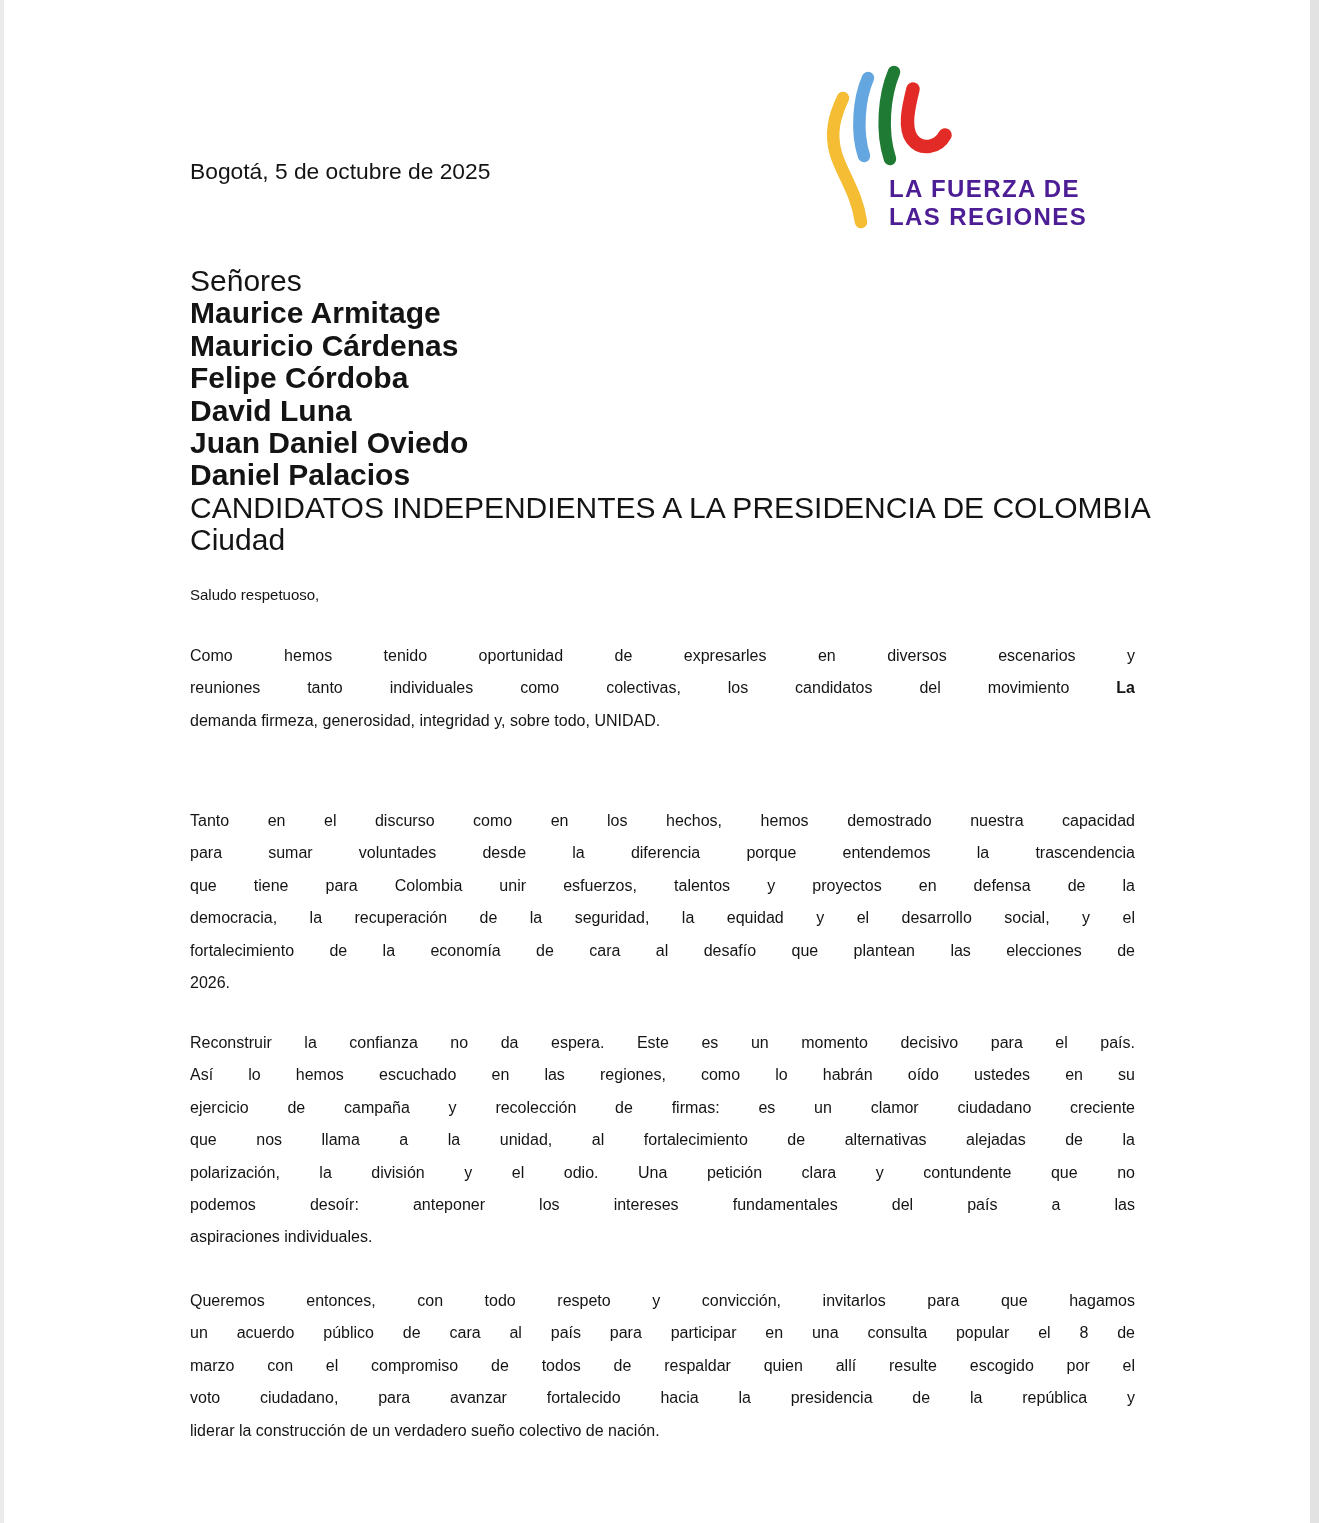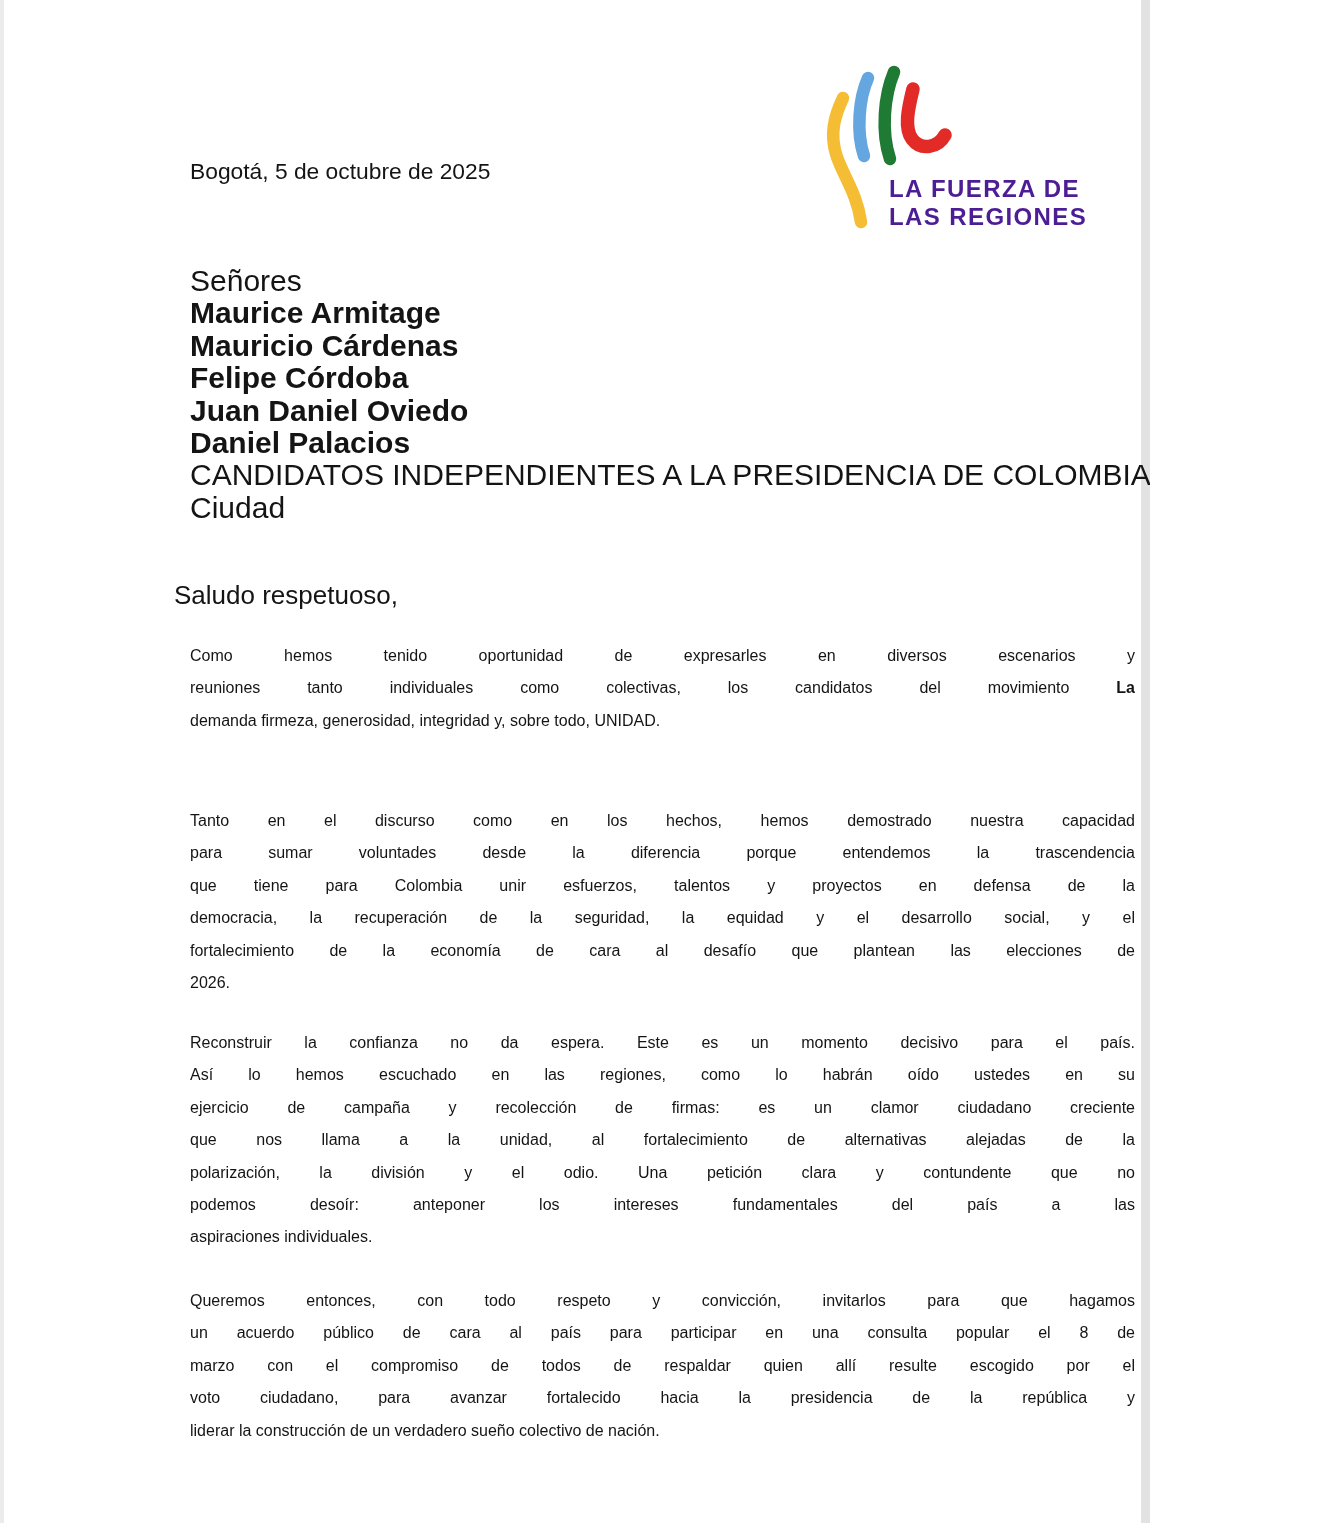--- a/index.html
+++ b/index.html
@@ -1,18 +1,18 @@
 <!DOCTYPE html>
 <html><head>
 <meta charset="utf-8">
 <style>
   html,body{margin:0;padding:0;background:#ffffff;}
   .page{
     position:relative;
-    width:1150px;height:1523px;
+    width:1319px;height:1523px;
     background:#ffffff;
     font-family:"Liberation Sans","DejaVu Sans",sans-serif;
     color:#141414;
     overflow:hidden;
   }
   .edge-left{position:absolute;left:0;top:0;width:4px;height:1523px;background:#ebebeb;}
   .edge-right{position:absolute;right:0;top:0;width:9px;height:1523px;background:#e2e2e2;}
 
   .date{position:absolute;left:190px;top:155px;font-size:22.8px;line-height:32px;}
 
@@ -23,21 +23,21 @@
     position:absolute;left:61px;top:113px;
     font-weight:bold;font-size:24px;line-height:28px;
     letter-spacing:1.4px;color:#4c1d95;white-space:nowrap;
   }
 
   
   .addr{position:absolute;left:190px;top:265px;font-size:30px;line-height:32.4px;}
   .addr .line{white-space:nowrap;}
   .bold{font-weight:bold;}
 
-  .saludo{position:absolute;left:174px;top:579px;font-size:26px;line-height:32.4px;}
+  .saludo{position:absolute;left:190px;top:579px;font-size:15px;line-height:32.4px;}
 
   
   .para{position:absolute;left:190px;width:945px;font-size:16px;line-height:32.4px;}
   .para .line{text-align:justify;text-align-last:justify;}
   .para .line.last{text-align:justify;text-align-last:left;}
   .p0{top:640px;}
   .p1{top:805px;}
   .p2{top:1027px;}
   .p3{top:1285px;}
 </style>
@@ -61,20 +61,21 @@
       <div>LA FUERZA DE</div>
       <div>LAS REGIONES</div>
     </div>
   </div>
 
   <div class="addr" id="addressees">
       <div class="line">Señores</div>
       <div class="line bold">Maurice Armitage</div>
       <div class="line bold">Mauricio Cárdenas</div>
       <div class="line bold">Felipe Córdoba</div>
+      <div class="line bold">David Luna</div>
       <div class="line bold">Juan Daniel Oviedo</div>
       <div class="line bold">Daniel Palacios</div>
       <div class="line">CANDIDATOS INDEPENDIENTES A LA PRESIDENCIA DE COLOMBIA</div>
       <div class="line">Ciudad</div>
     </div>
 
   <div class="saludo">Saludo respetuoso,</div>
 
   <div id="paragraphs">
       <div class="para p0">

